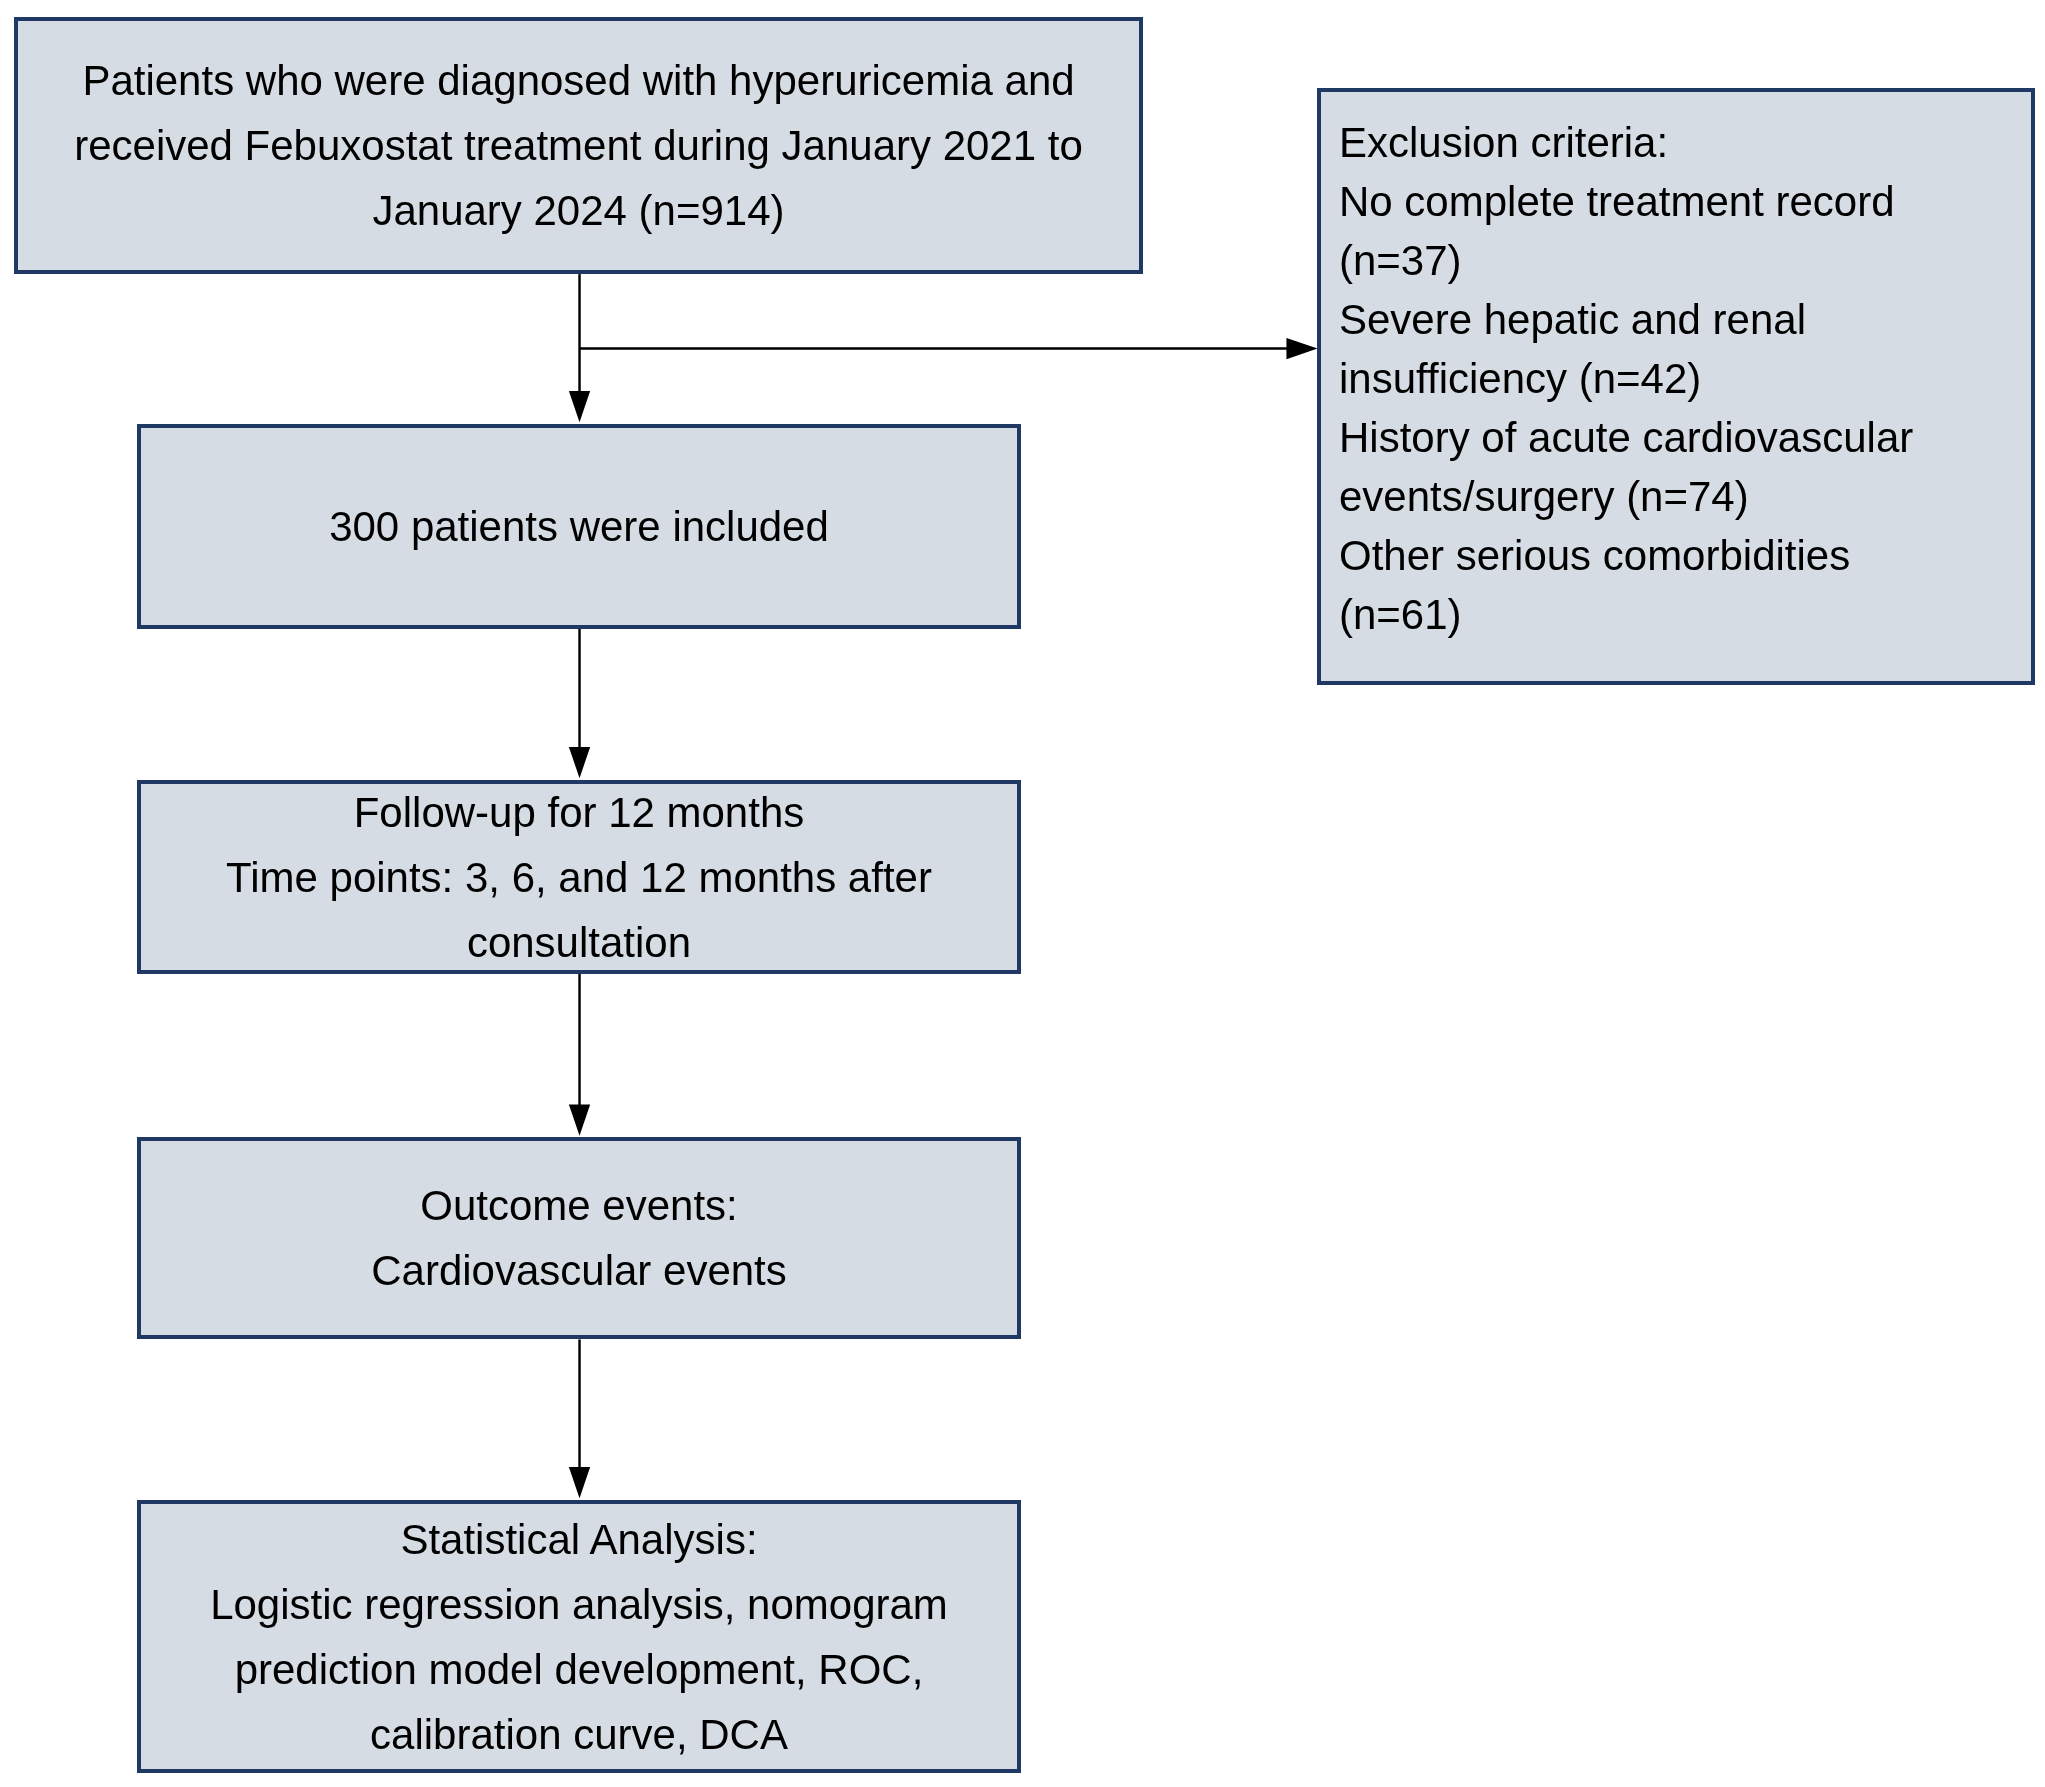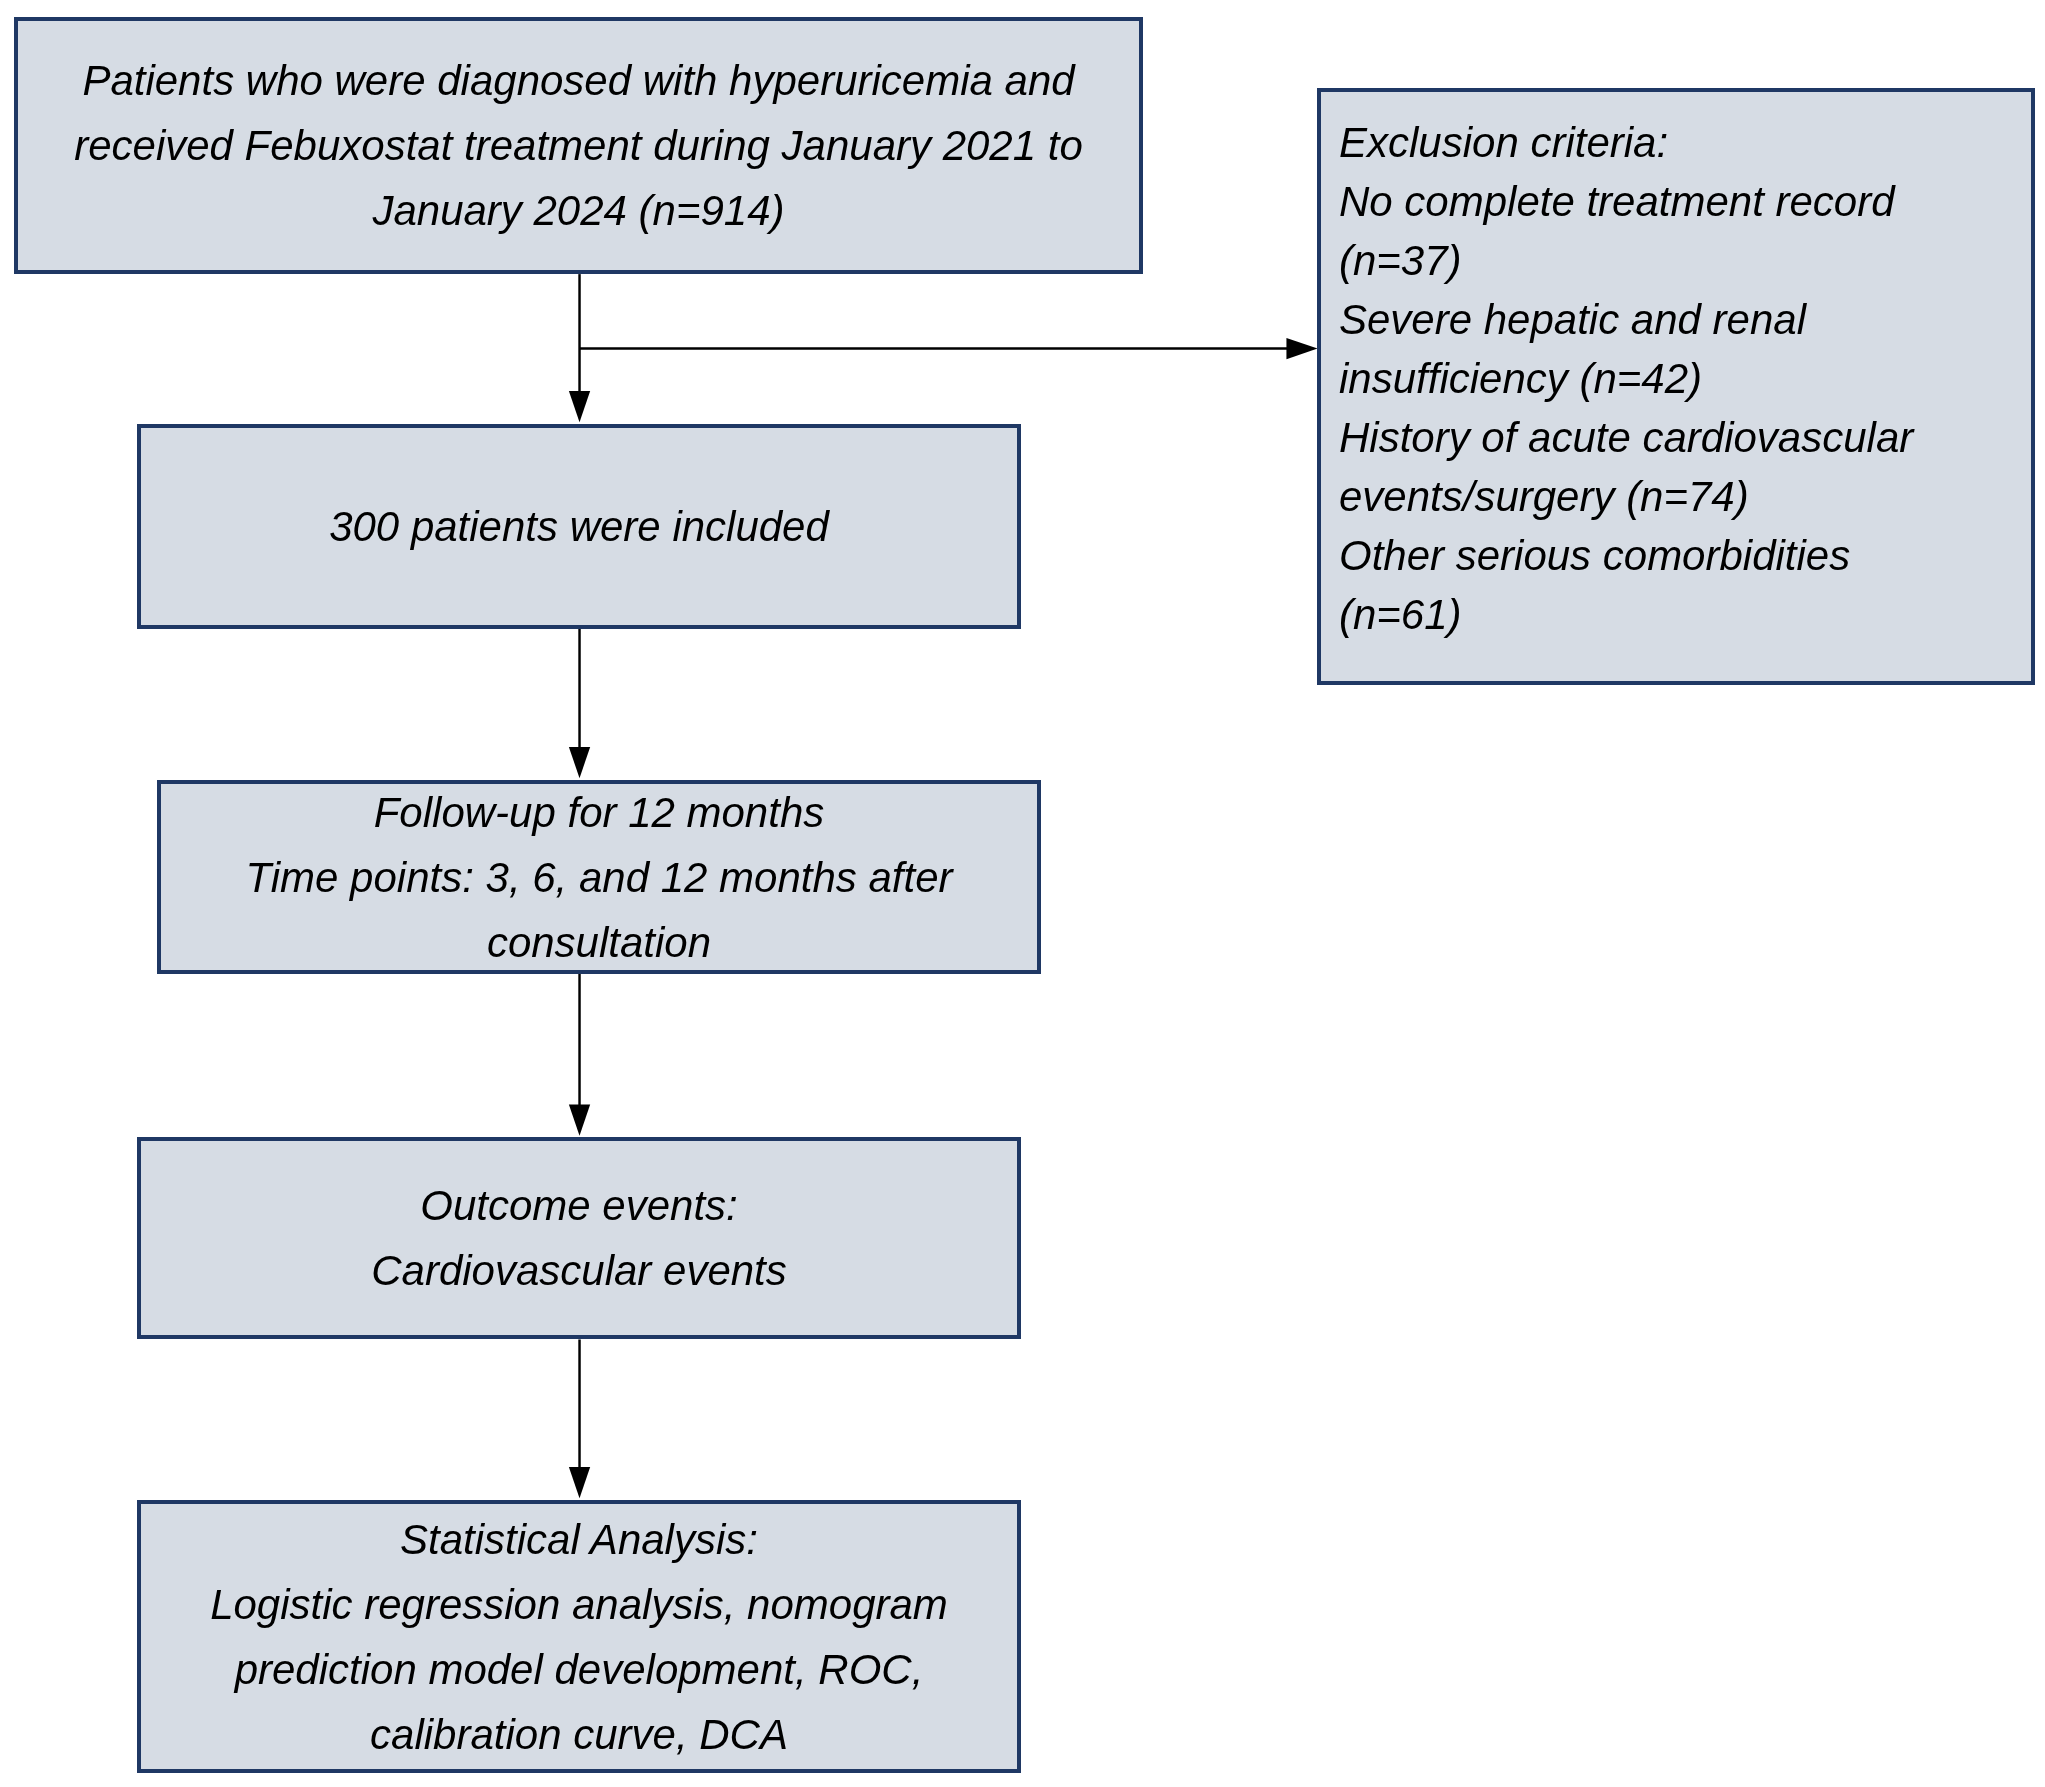--- a/index.html
+++ b/index.html
@@ -25,21 +25,20 @@
     pointer-events: none;
   }
   .box {
     position: absolute;
     background: #d6dce4;
     border: 4.9px solid #1f3864;
     box-sizing: border-box;
     display: flex;
     align-items: center;
     justify-content: center;
-    font-style: italic;
   }
   .box-text {
     white-space: pre-line;
     text-align: center;
     font-size: 42px;
     line-height: 65px;
     color: #000000;
   }
   .box-exclusion {
     align-items: flex-start;
@@ -108,21 +107,21 @@
 History of acute cardiovascular
 events/surgery (n=74)
 Other serious comorbidities
 (n=61)</div>
   </div>
 
   <div class="box" style="left:137px; top:424px; width:884px; height:205px;">
     <div class="box-text">300 patients were included</div>
   </div>
 
-  <div class="box" style="left:137px; top:780px; width:884px; height:194px;margin-left:20px;">
+  <div class="box" style="left:137px; top:780px; width:884px; height:194px;">
     <div class="box-text">Follow-up for 12 months
 Time points: 3, 6, and 12 months after
 consultation</div>
   </div>
 
   <div class="box" style="left:137px; top:1500px; width:884px; height:273px;">
     <div class="box-text">Statistical Analysis:
 Logistic regression analysis, nomogram
 prediction model development, ROC,
 calibration curve, DCA</div>

